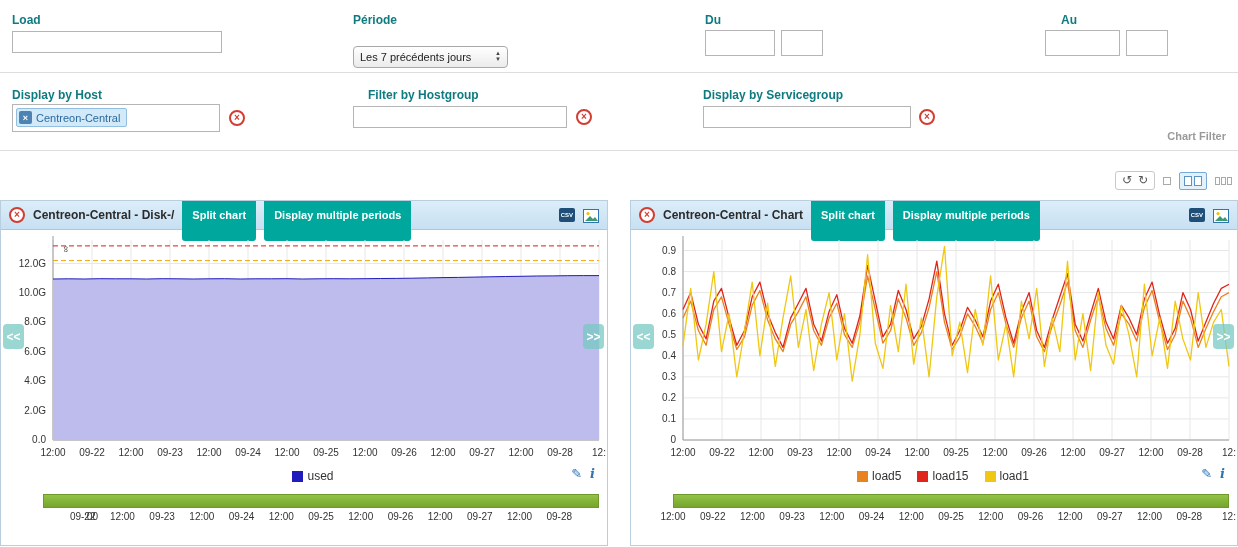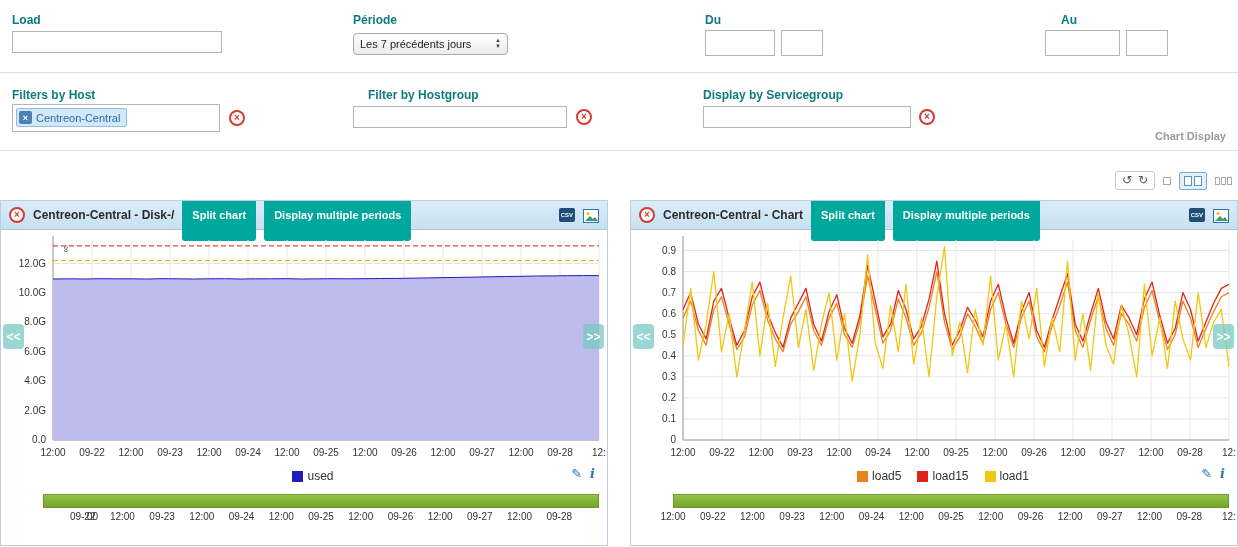--- a/index.html
+++ b/index.html
@@ -5,21 +5,21 @@
   html,body{margin:0;padding:0;background:#fff;}
   .page{position:relative;width:1238px;height:547px;background:#fff;overflow:hidden;
         font-family:"Liberation Sans","DejaVu Sans",sans-serif;}
 
   
   .f-label{position:absolute;color:#0f7b80;font-weight:bold;font-size:12px;}
   .f-input{position:absolute;height:22px;border:1px solid #b5b5b5;box-sizing:border-box;
            font-size:11px;padding:0 4px;background:#fff;}
   .f-input.tall{height:26px;}
   .divider{position:absolute;left:0;width:100%;height:1px;background:#ddd;}
-  .sel-wrap{position:absolute;left:353px;top:33px;width:155px;height:22px;}
+  .sel-wrap{position:absolute;left:353px;top:46px;width:155px;height:22px;}
   .sel-wrap select{width:100%;height:100%;font-size:11px;padding:0 20px 0 6px;color:#222;
       border:1px solid #a9a9a9;border-radius:4px;background:linear-gradient(#ffffff,#ebebeb);
       appearance:none;-webkit-appearance:none;-moz-appearance:none;}
   .sel-arrows{position:absolute;right:4px;top:4px;width:12px;display:flex;flex-direction:column;
       align-items:center;pointer-events:none;color:#444;font-size:6px;line-height:6px;}
   .tagbox{position:absolute;border:1px solid #b5b5b5;background:#fff;box-sizing:border-box;}
   .tag{background:#d2e9f9;border:1px solid #92bfdf;border-radius:2px;color:#2a6a9e;font-size:11px;
        display:inline-flex;align-items:center;gap:4px;padding:2px 6px 2px 2px;margin:3px;}
   .tag-x{background:#4d83b2;color:#fff;width:13px;height:13px;border-radius:2px;font-size:9px;
        display:inline-flex;align-items:center;justify-content:center;font-weight:bold;cursor:pointer;}
@@ -95,38 +95,38 @@
   <div class="f-label" style="left:705px;top:13px">Du</div>
   <input class="f-input tall" style="left: 705px; top: 30px; width: 70px;" value="">
   <input class="f-input tall" style="left: 781px; top: 30px; width: 42px;" value="">
 
   <div class="f-label" style="left:1061px;top:13px">Au</div>
   <input class="f-input tall" style="left: 1045px; top: 30px; width: 75px;" value="">
   <input class="f-input tall" style="left: 1126px; top: 30px; width: 42px;" value="">
 
   <div class="divider" style="top:72px"></div>
 
-  <div class="f-label" style="left:12px;top:88px">Filters by Host</div>
+  <div class="f-label" style="left:12px;top:88px">Display by Host</div>
   <div class="tagbox" style="left:12px;top:104px;width:208px;height:28px">
     <span class="tag">
       <span class="tag-x">×</span>
       <span>Centreon-Central</span>
     </span>
   </div>
   <span class="clear-x abs" style="left:229px;top:110px">×</span>
 
   <div class="f-label" style="left:368px;top:88px">Filter by Hostgroup</div>
   <input class="f-input" style="left: 353px; top: 106px; width: 214px;" value="">
   <span class="clear-x abs" style="left:576px;top:109px">×</span>
 
   <div class="f-label" style="left:703px;top:88px">Display by Servicegroup</div>
   <input class="f-input" style="left: 703px; top: 106px; width: 208px;" value="">
   <span class="clear-x abs" style="left:919px;top:109px">×</span>
 
-  <div class="cf-label">Chart Display</div>
+  <div class="cf-label">Chart Filter</div>
   <div class="divider" style="top:150px"></div>
 
   <div class="toolbar">
     <div class="rf-box">
       <span>↺</span>
       <span>↻</span>
     </div>
     <div class="ly1">
         <span class="sq"></span>
       </div>

